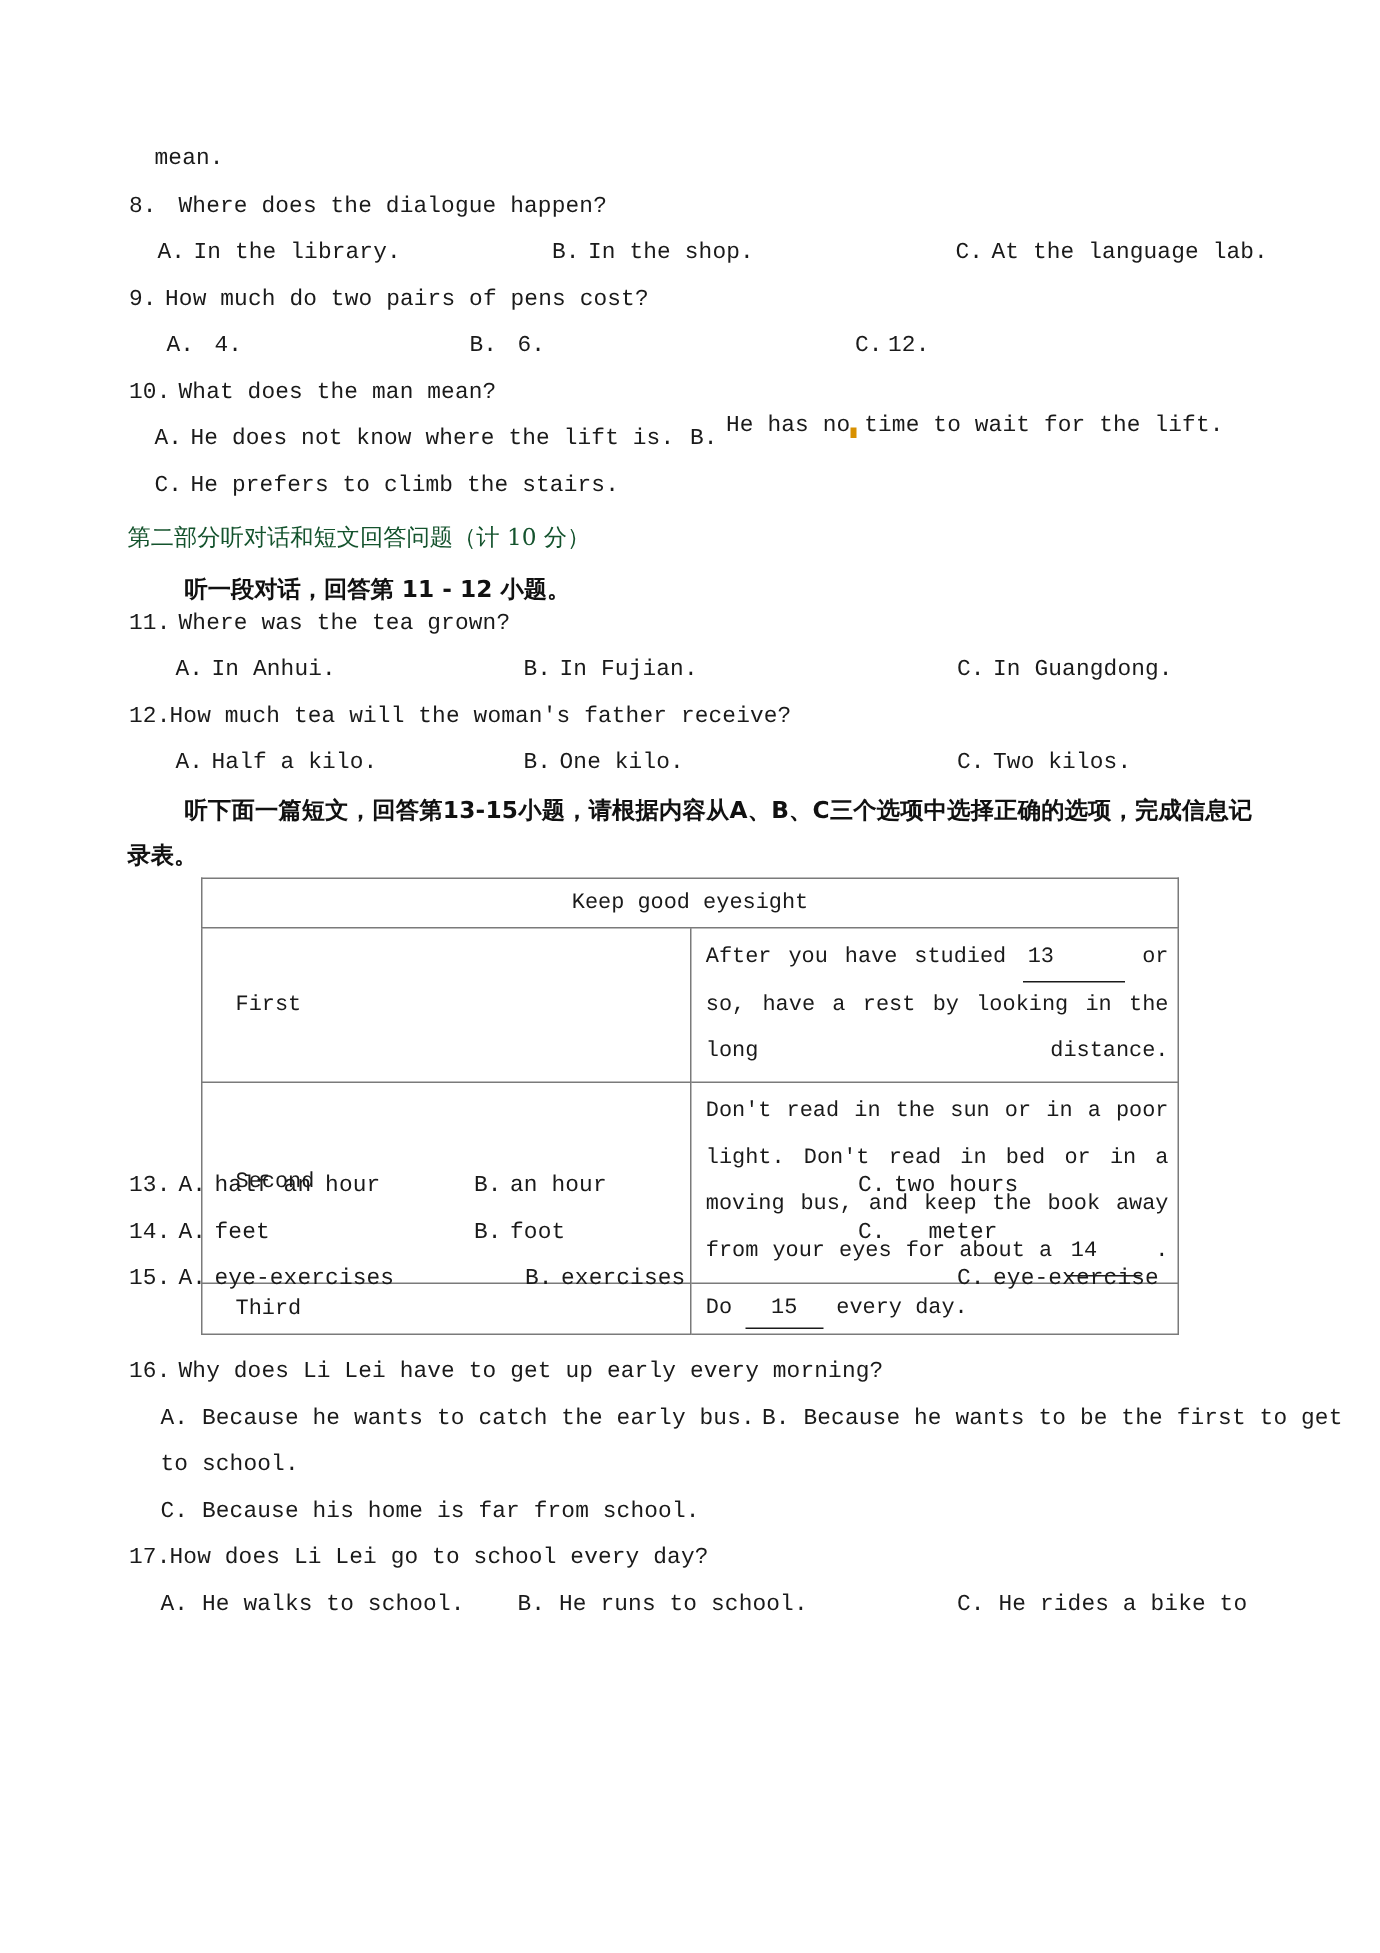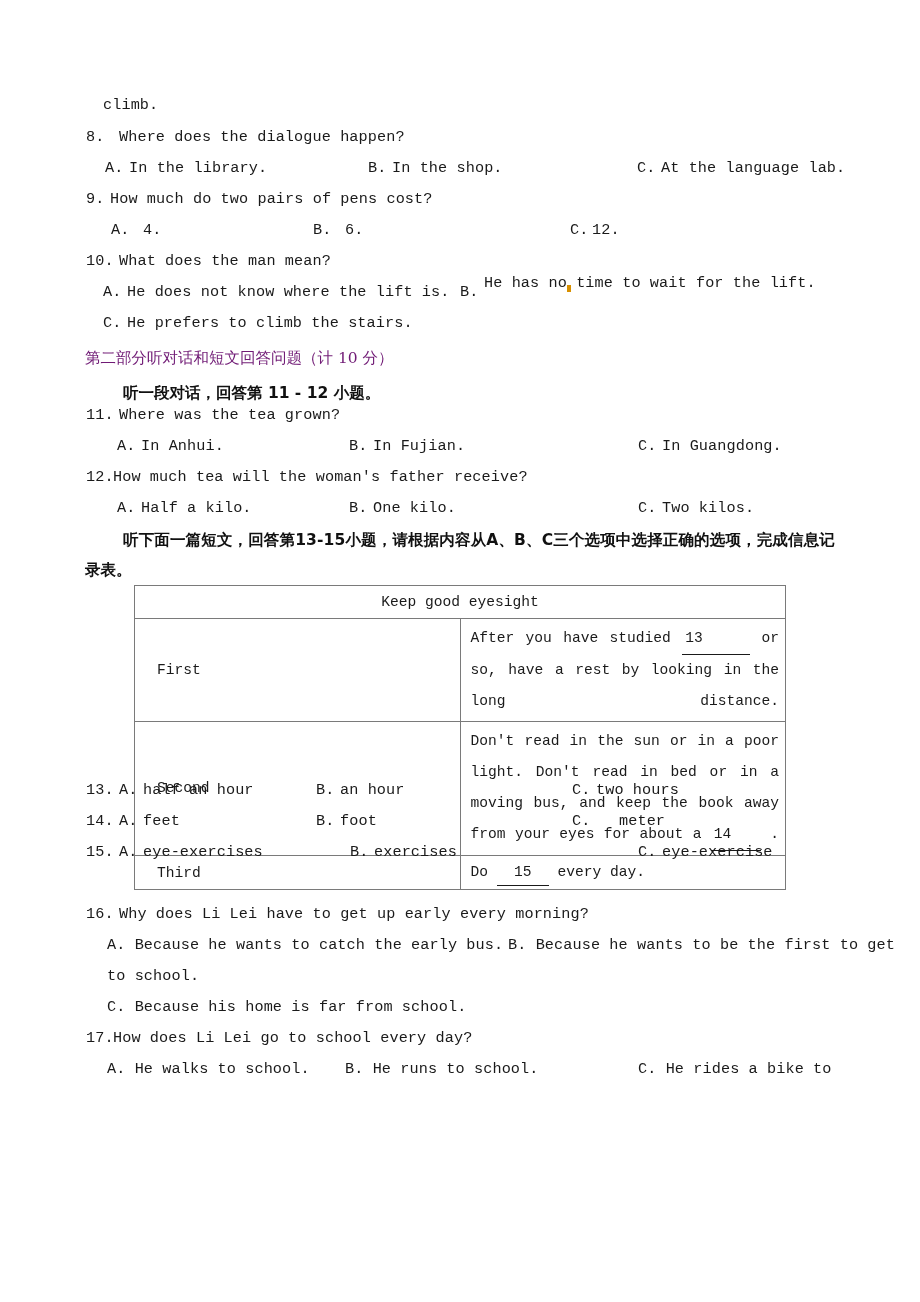--- a/index.html
+++ b/index.html
@@ -32,21 +32,21 @@
     line-height: 18px;
     letter-spacing: 0.1px;
     font-family: "Liberation Mono", "DejaVu Sans Mono", monospace;
   }
   .cn {
     position: absolute;
     white-space: pre;
     font-family: "DejaVu Serif", "Liberation Serif", serif;
     font-size: 15.5px;
     line-height: 20px;
-    color: #701a75;
+    color: #14532d;
   }
   .cn-bold {
     position: absolute;
     white-space: pre;
     font-family: "DejaVu Sans", "Liberation Sans", sans-serif;
     font-size: 15.5px;
     font-weight: bold;
     line-height: 20px;
     color: #111;
   }
@@ -101,21 +101,21 @@
   .blank.w13 { min-width: 62px; }
   .blank.w14 { min-width: 44px; }
   .blank.w15 { min-width: 46px; }
   .just { text-align: justify; text-align-last: justify; }
 </style>
 </head>
 <body>
 
 <div class="page">
 
-  <div class="line" style="left:103px; top:96px;">climb.</div>
+  <div class="line" style="left:103px; top:96px;">mean.</div>
 
   <div class="line" style="left:86px; top:128px;">8.</div>
   <div class="line" style="left:119px; top:128px;">Where does the dialogue happen?</div>
 
   <div class="line" style="left:105px; top:159px;">A.</div>
   <div class="line" style="left:129px; top:159px;">In the library.</div>
 
   <div class="line" style="left:368px; top:159px;">B.</div>
   <div class="line" style="left:392px; top:159px;">In the shop.</div>
 

